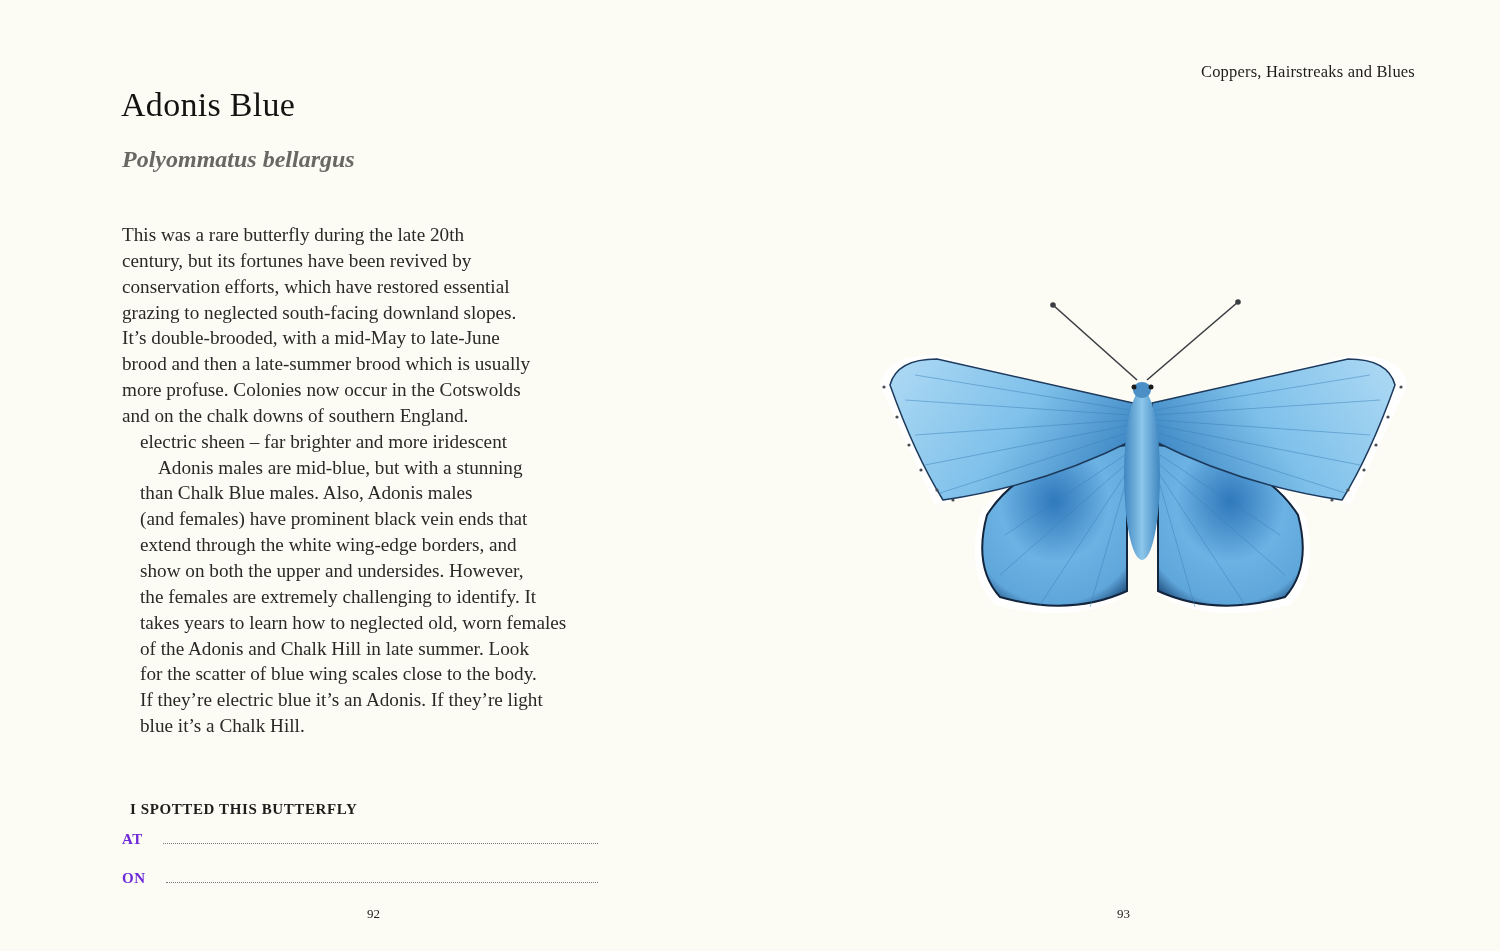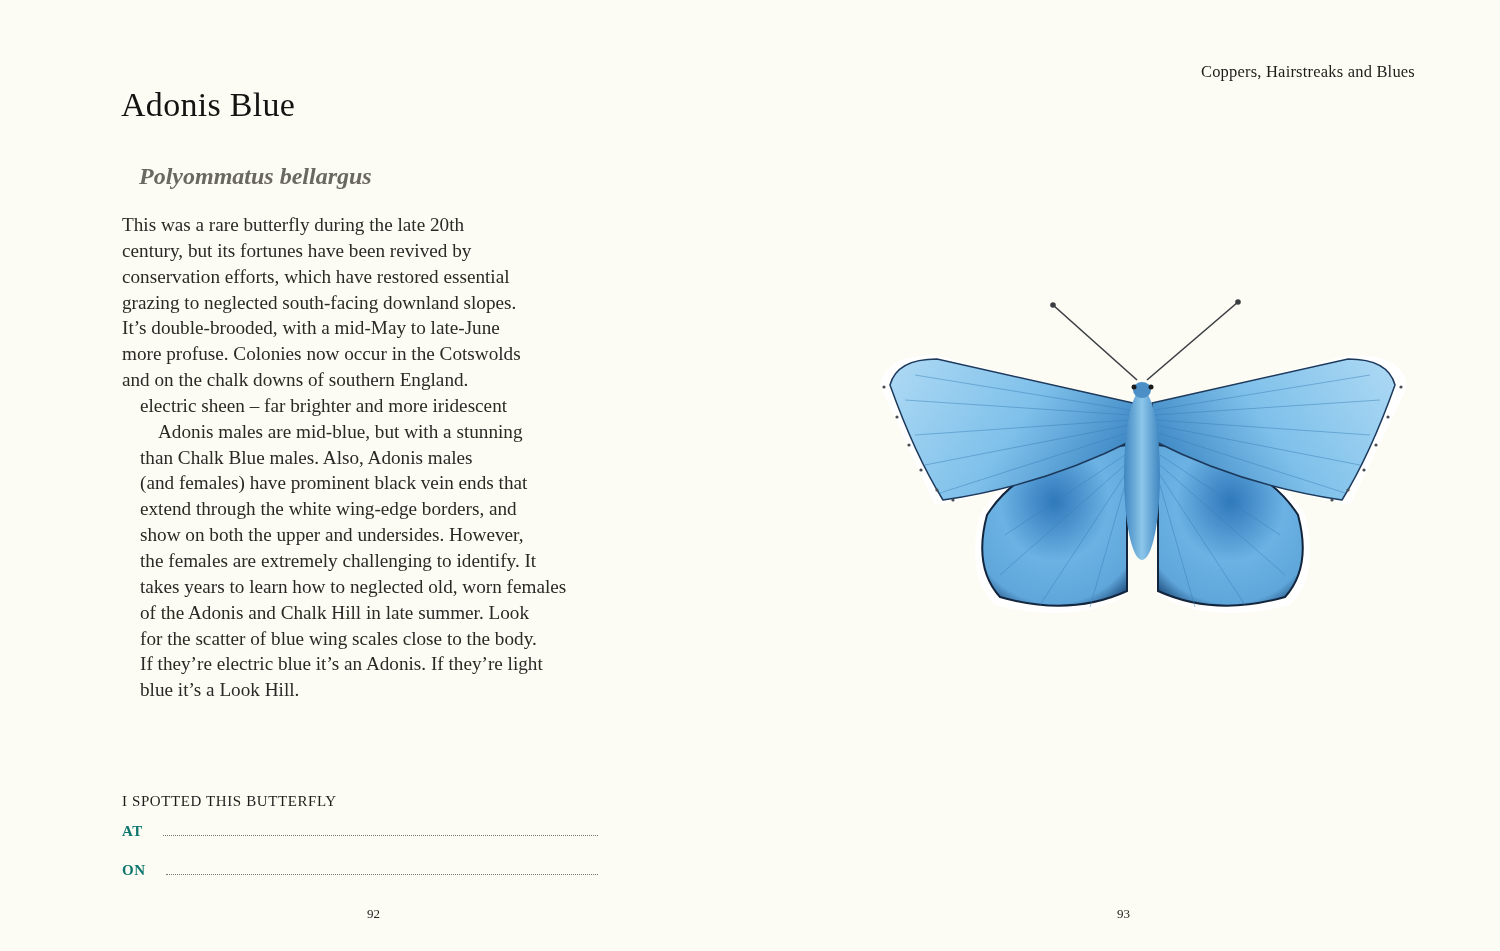--- a/index.html
+++ b/index.html
@@ -14,44 +14,44 @@
   .page-left { left: 0; width: 750px; }
   .page-right { left: 750px; width: 750px; }
 
   .title {
     position: absolute; left: 121px; top: 86px;
     font-size: 34px; font-weight: normal; margin: 0;
     letter-spacing: 0.3px; color: #141312;
   }
   .latin {
     position: absolute; left: 122px; top: 146px;
-    font-size: 24px; font-style: italic; color: #6a6862; margin: 17px;
+    font-size: 24px; font-style: italic; color: #6a6862; margin: 0;
   }
   .body-text {
-    position: absolute; left: 122px; top: 212px; width: 485px;
+    position: absolute; left: 122px; top: 222px; width: 485px;
     font-size: 19.2px; line-height: 25.85px; color: #2a2926;
   }
   .body-text p { margin: 0; }
   .body-text p.indent { text-indent: 18px; }
   .body-text .line { display: block; white-space: nowrap; }
 
   .spotted {
     position: absolute; left: 122px; top: 793px; width: 476px;
   }
   .spotted-heading {
-    font-size: 15px; letter-spacing: 0.6px; font-weight: normal;
-    font-variant: small-caps; color: #1e1d1b; margin: 0;
+    font-size: 15px; letter-spacing: 0.6px; font-weight: bold;
+    font-variant: small-caps; color: #1e1d1b; margin: 8px;
     text-transform: uppercase;
   }
   .field-row {
     display: flex; align-items: flex-end; margin-top: 9px; height: 20px;
   }
   .field-row.on { margin-top: 19px; }
   .field-label {
-    font-size: 15px; font-weight: bold; letter-spacing: 0.6px; color: #0f766e;
+    font-size: 15px; font-weight: bold; letter-spacing: 0.6px; color: #6d28d9;
     margin-right: 20px; line-height: 15px;
   }
   .field-line {
     flex: 1; border: none; border-bottom: 1px dotted #777; background: transparent;
     height: 14px; margin-bottom: 3px; outline: none; padding: 0;
     font-family: "Liberation Serif", serif; font-size: 14px;
   }
 
   .folio {
     position: absolute; top: 906px; font-size: 13px; color: #222;
@@ -75,36 +75,37 @@
   <h1 class="title">Adonis Blue</h1>
   <h2 class="latin">Polyommatus bellargus</h2>
 
   <div class="body-text">
     <p>
       <span class="line">This was a rare butterfly during the late 20th</span>
       <span class="line">century, but its fortunes have been revived by</span>
       <span class="line">conservation efforts, which have restored essential</span>
       <span class="line">grazing to neglected south-facing downland slopes.</span>
       <span class="line">It’s double-brooded, with a mid-May to late-June</span>
+      <span class="line">brood and then a late-summer brood which is usually</span>
       <span class="line">more profuse. Colonies now occur in the Cotswolds</span>
       <span class="line">and on the chalk downs of southern England.</span>
     </p>
     <p class="indent">
       <span class="line">electric sheen – far brighter and more iridescent</span>
       <span class="line" style="padding-left:18px">Adonis males are mid-blue, but with a stunning</span>
       <span class="line">than Chalk Blue males. Also, Adonis males</span>
       <span class="line">(and females) have prominent black vein ends that</span>
       <span class="line">extend through the white wing-edge borders, and</span>
       <span class="line">show on both the upper and undersides. However,</span>
       <span class="line">the females are extremely challenging to identify. It</span>
       <span class="line">takes years to learn how to neglected old, worn females</span>
       <span class="line">of the Adonis and Chalk Hill in late summer. Look</span>
       <span class="line">for the scatter of blue wing scales close to the body.</span>
       <span class="line">If they’re electric blue it’s an Adonis. If they’re light</span>
-      <span class="line">blue it’s a Look Hill.</span>
+      <span class="line">blue it’s a Chalk Hill.</span>
     </p>
   </div>
 
   <div class="spotted">
     <div class="spotted-heading">I spotted this butterfly</div>
     <div class="field-row">
       <span class="field-label">AT</span>
       <input class="field-line" type="text" value="" style="">
     </div>
     <div class="field-row on">

